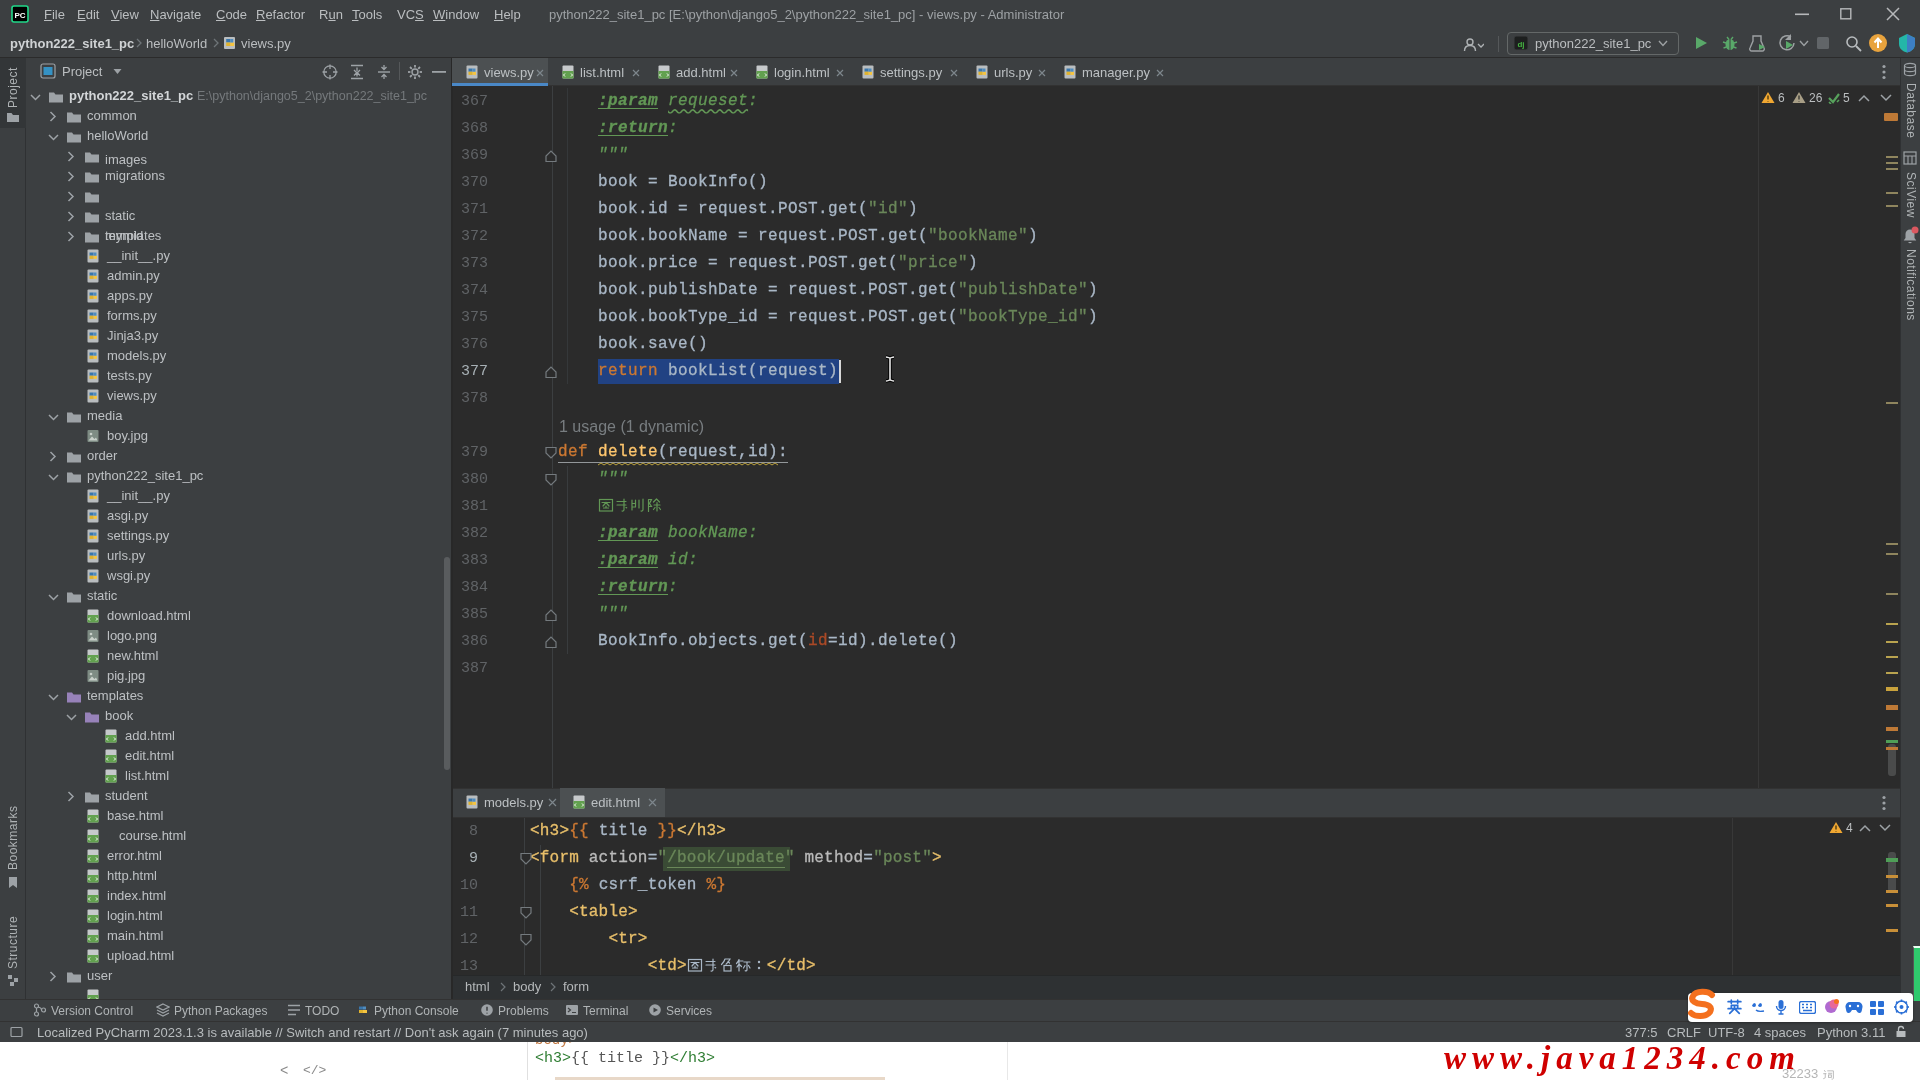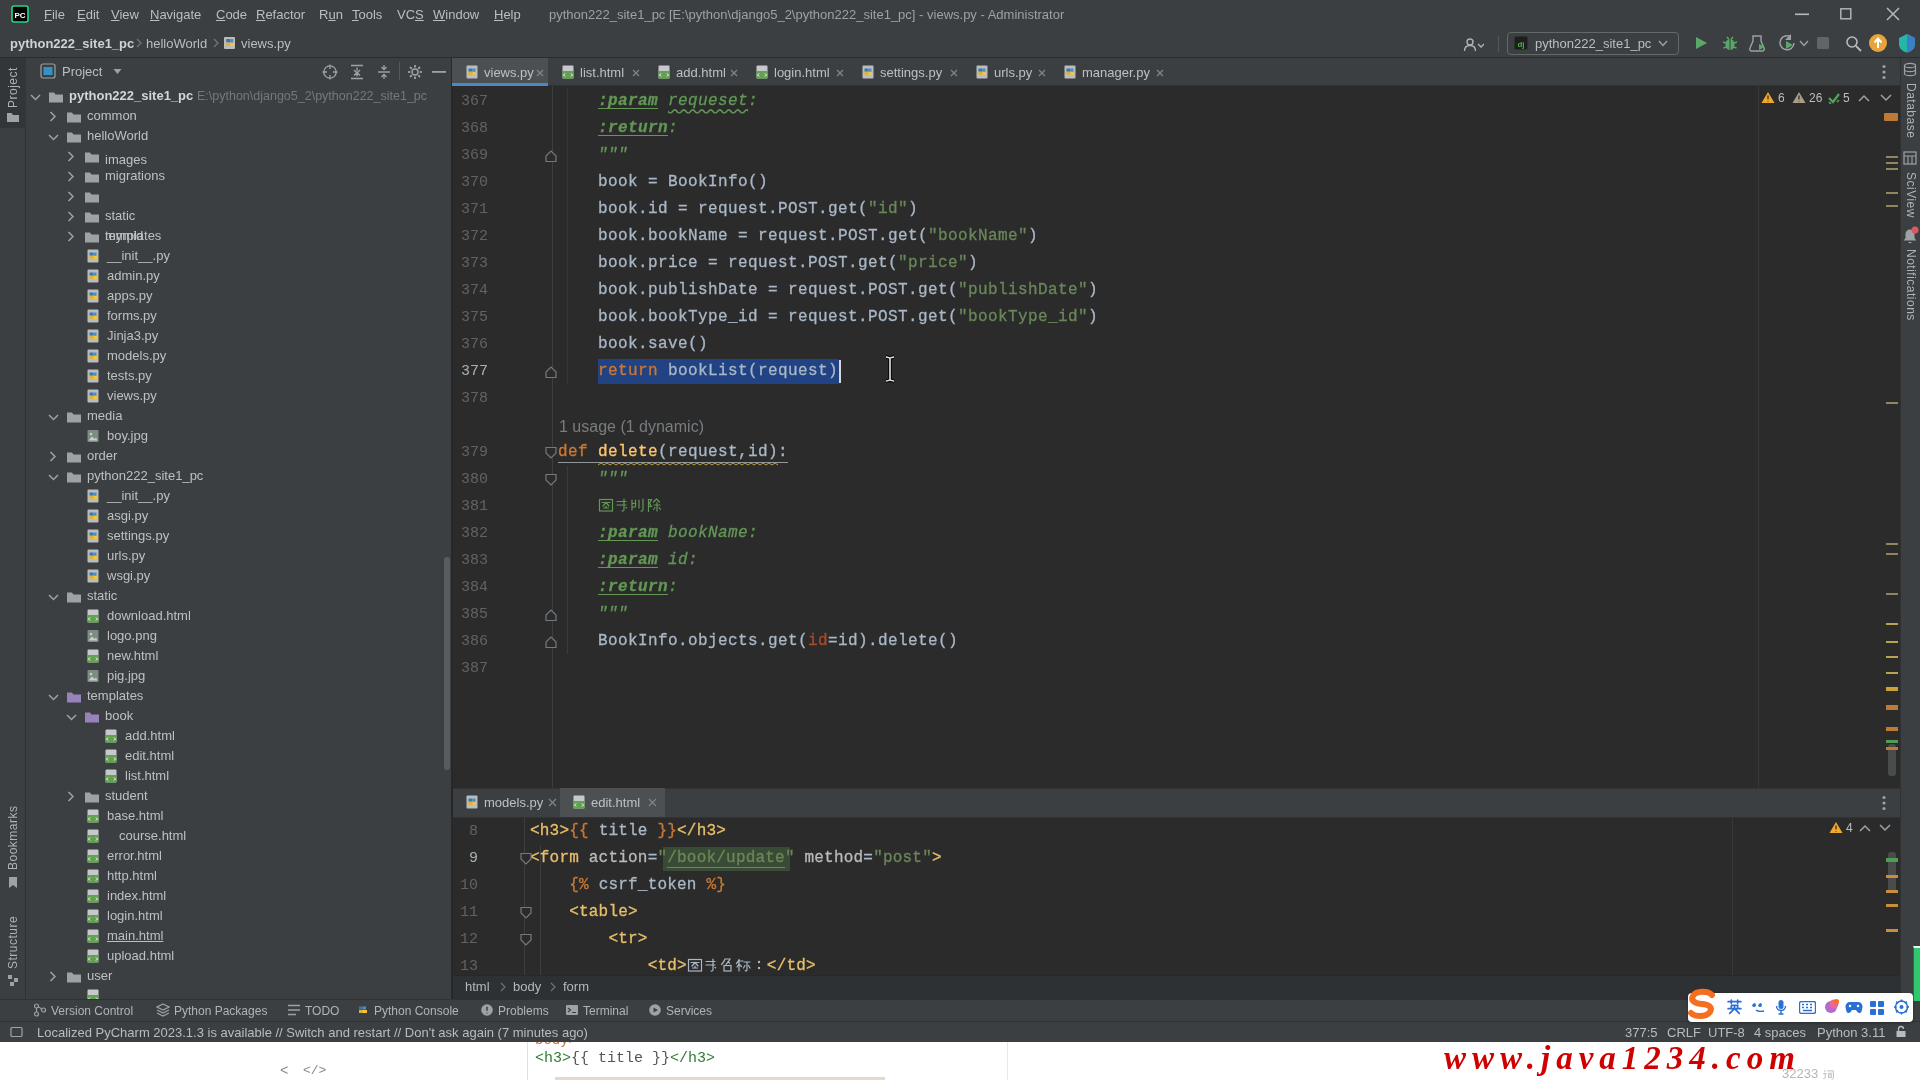--- a/index.html
+++ b/index.html
@@ -474,21 +474,21 @@
           <rect x="1.5" y="0.5" width="11" height="13" rx="1" fill="#c6c9cb"></rect>
           <rect x="1.5" y="6" width="11" height="7.5" fill="#62a14f"></rect>
           <path d="M4,8.5 l-1.5,1.5 l1.5,1.5 M10,8.5 l1.5,1.5 l-1.5,1.5" stroke="#fff" stroke-width="1" fill="none"></path>
         </svg>
         <div class="ab trow" style="left:107px;top:906px;">login.html</div>
         <svg class="ab" style="left:86px;top:929px;" width="14" height="14" viewBox="0 0 14 14">
           <rect x="1.5" y="0.5" width="11" height="13" rx="1" fill="#c6c9cb"></rect>
           <rect x="1.5" y="6" width="11" height="7.5" fill="#62a14f"></rect>
           <path d="M4,8.5 l-1.5,1.5 l1.5,1.5 M10,8.5 l1.5,1.5 l-1.5,1.5" stroke="#fff" stroke-width="1" fill="none"></path>
         </svg>
-        <div class="ab trow" style="left:107px;top:926px;text-decoration:underline;">main.html</div>
+        <div class="ab trow" style="left:107px;top:926px;">main.html</div>
         <svg class="ab" style="left:86px;top:949px;" width="14" height="14" viewBox="0 0 14 14">
           <rect x="1.5" y="0.5" width="11" height="13" rx="1" fill="#c6c9cb"></rect>
           <rect x="1.5" y="6" width="11" height="7.5" fill="#62a14f"></rect>
           <path d="M4,8.5 l-1.5,1.5 l1.5,1.5 M10,8.5 l1.5,1.5 l-1.5,1.5" stroke="#fff" stroke-width="1" fill="none"></path>
         </svg>
         <div class="ab trow" style="left:107px;top:946px;">upload.html</div>
         <svg class="ab" style="left:49px;top:971px;" width="8" height="12" viewBox="0 0 8 12">
           <path d="M1.5,1 L6,5.5 L1.5,10" stroke="#9da2a6" stroke-width="1.5" fill="none"></path>
         </svg>
         <svg class="ab" style="left:66px;top:969px;" width="16" height="15" viewBox="0 0 16 15">

